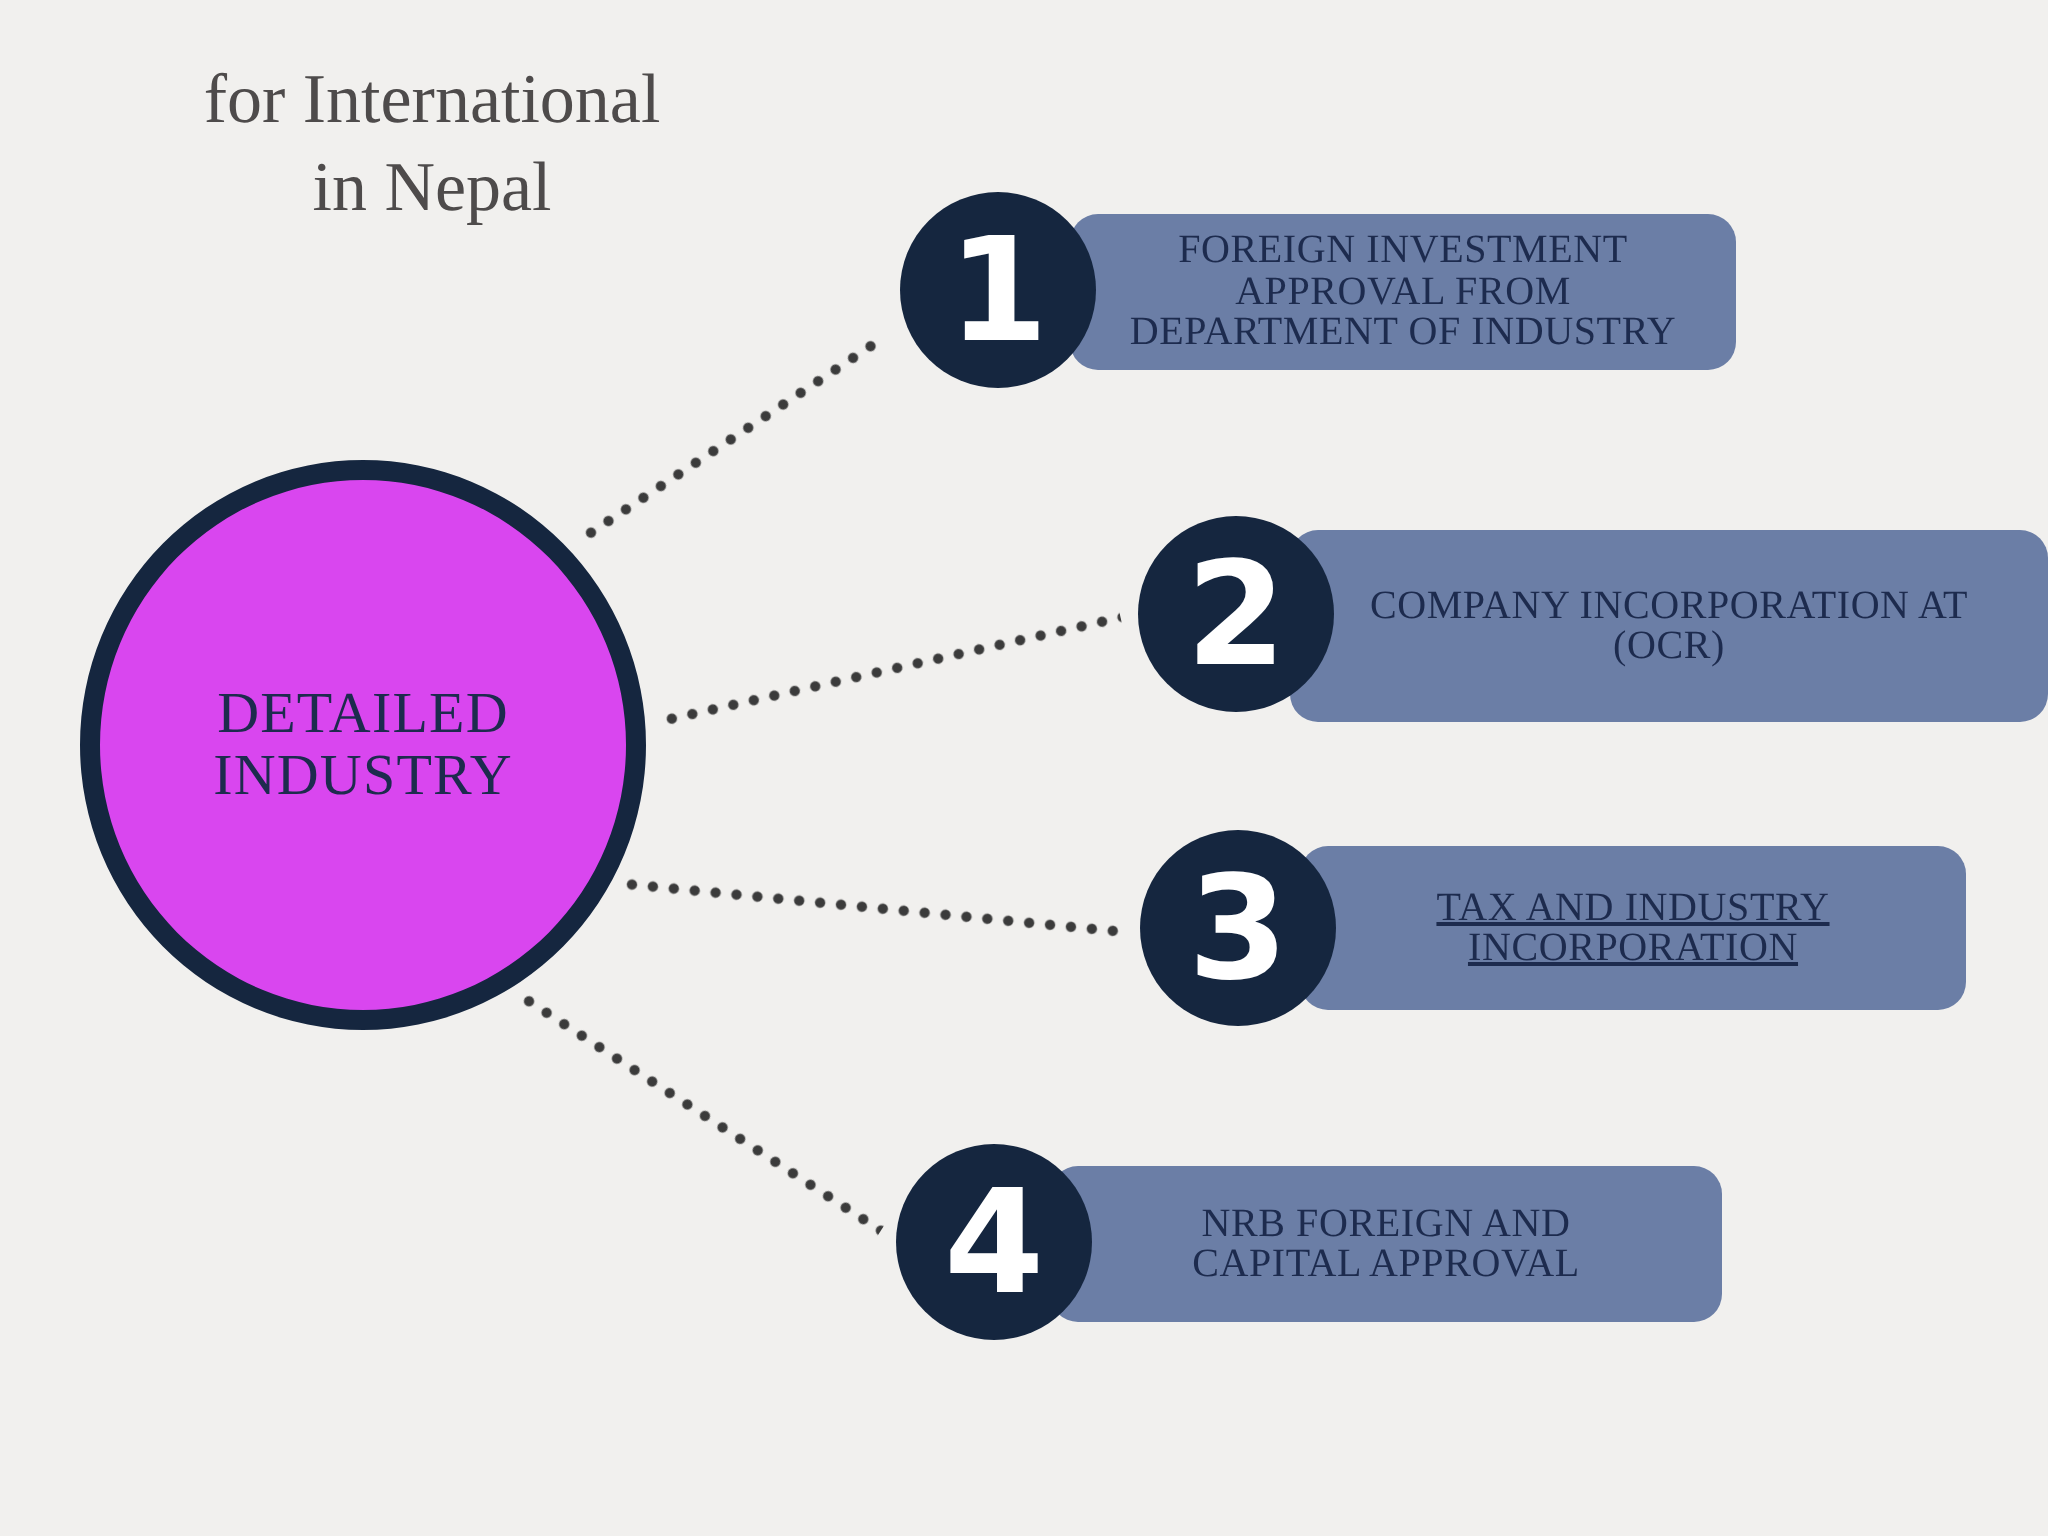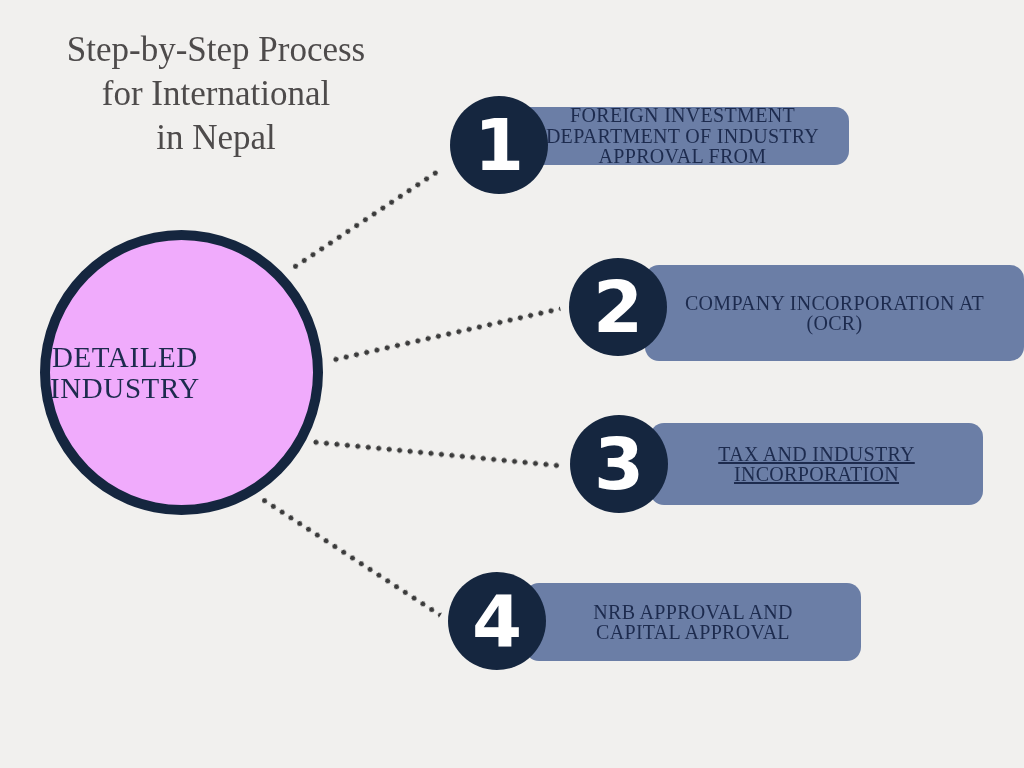--- a/index.html
+++ b/index.html
@@ -13,22 +13,22 @@
   .title {
     position:absolute; left:28px; top:28px; width:376px;
     text-align:center; color: var(--title-gray, #4e4b4b);
     font-size:35px; line-height:44px; font-weight:400;
   }
 
   
   .hub {
     position:absolute; left:40px; top:230px; width:263px; height:265px;
     border:10px solid var(--navy, #15263f); border-radius:50%;
-    background:#f0abfc;
-    display:flex; align-items:center; justify-content:flex-start; text-align:center;
+    background:#d946ef;
+    display:flex; align-items:center; justify-content:center; text-align:center;
   }
   .hub-label {
     color: var(--step-text-navy, #1d2b4e);
     font-size:29px; line-height:31px; letter-spacing:0.6px;
   }
 
   
   .dots {
     position:absolute; height:6px; transform-origin:0 50%;
     background-image: radial-gradient(circle at 3px 3px, var(--connector-dot-gray, #3b3b3b) 2.2px, rgba(0,0,0,0) 2.9px);
@@ -40,21 +40,21 @@
   .line4 { left:262px; top:496px; width:213px; transform:rotate(33.1deg); }
 
   
   .step-box {
     position:absolute; background: var(--step-box-blue, #6b7ea6);
     border-radius:14px;
     display:flex; flex-direction:column; align-items:center; justify-content:center;
     text-align:center; color: var(--step-text-navy, #1d2b4e);
     font-size:20px; line-height:20.5px; letter-spacing:0.3px;
   }
-  .box1 { left:516px; top:107px; width:333px; height:58px; }
+  .box1 { left:535px; top:107px; width:333px; height:78px; }
   .box2 { left:645px; top:265px; width:379px; height:96px; }
   .box3 { left:650px; top:423px; width:333px; height:82px;text-decoration:underline; }
   .box4 { left:525px; top:583px; width:336px; height:78px; }
 
   
   .step-num {
     position:absolute; width:98px; height:98px;
     background: var(--navy, #15263f); border-radius:50%;
     color:#ffffff; font-family:"DejaVu Sans", sans-serif; font-weight:bold;
     font-size:72px; line-height:98px; text-align:center;
@@ -63,55 +63,54 @@
   .num2 { left:569px; top:258px; }
   .num3 { left:570px; top:415px; }
   .num4 { left:448px; top:572px; }
 </style>
 </head>
 <body>
 
 <div class="canvas">
 
   <div class="title">
-    <div>Step-by-Step Process</div>
     <div>for International</div>
     <div>in Nepal</div>
   </div>
 
   <div class="hub">
     <div class="hub-label">
       <div>DETAILED</div>
       <div>INDUSTRY</div>
     </div>
   </div>
 
   <div class="dots line1"></div>
   <div class="dots line2"></div>
   <div class="dots line3"></div>
   <div class="dots line4"></div>
 
   <div class="step-box box1">
     <div>FOREIGN INVESTMENT</div>
+    <div>APPROVAL FROM</div>
     <div>DEPARTMENT OF INDUSTRY</div>
-    <div>APPROVAL FROM</div>
   </div>
   <div class="step-num num1">1</div>
 
   <div class="step-box box2">
     <div>COMPANY INCORPORATION AT</div>
     <div>(OCR)</div>
   </div>
   <div class="step-num num2">2</div>
 
   <div class="step-box box3">
     <div>TAX AND INDUSTRY</div>
     <div>INCORPORATION</div>
   </div>
   <div class="step-num num3">3</div>
 
   <div class="step-box box4">
-    <div>NRB APPROVAL AND</div>
+    <div>NRB FOREIGN AND</div>
     <div>CAPITAL APPROVAL</div>
   </div>
   <div class="step-num num4">4</div>
 
 </div>
 
 </body></html>

